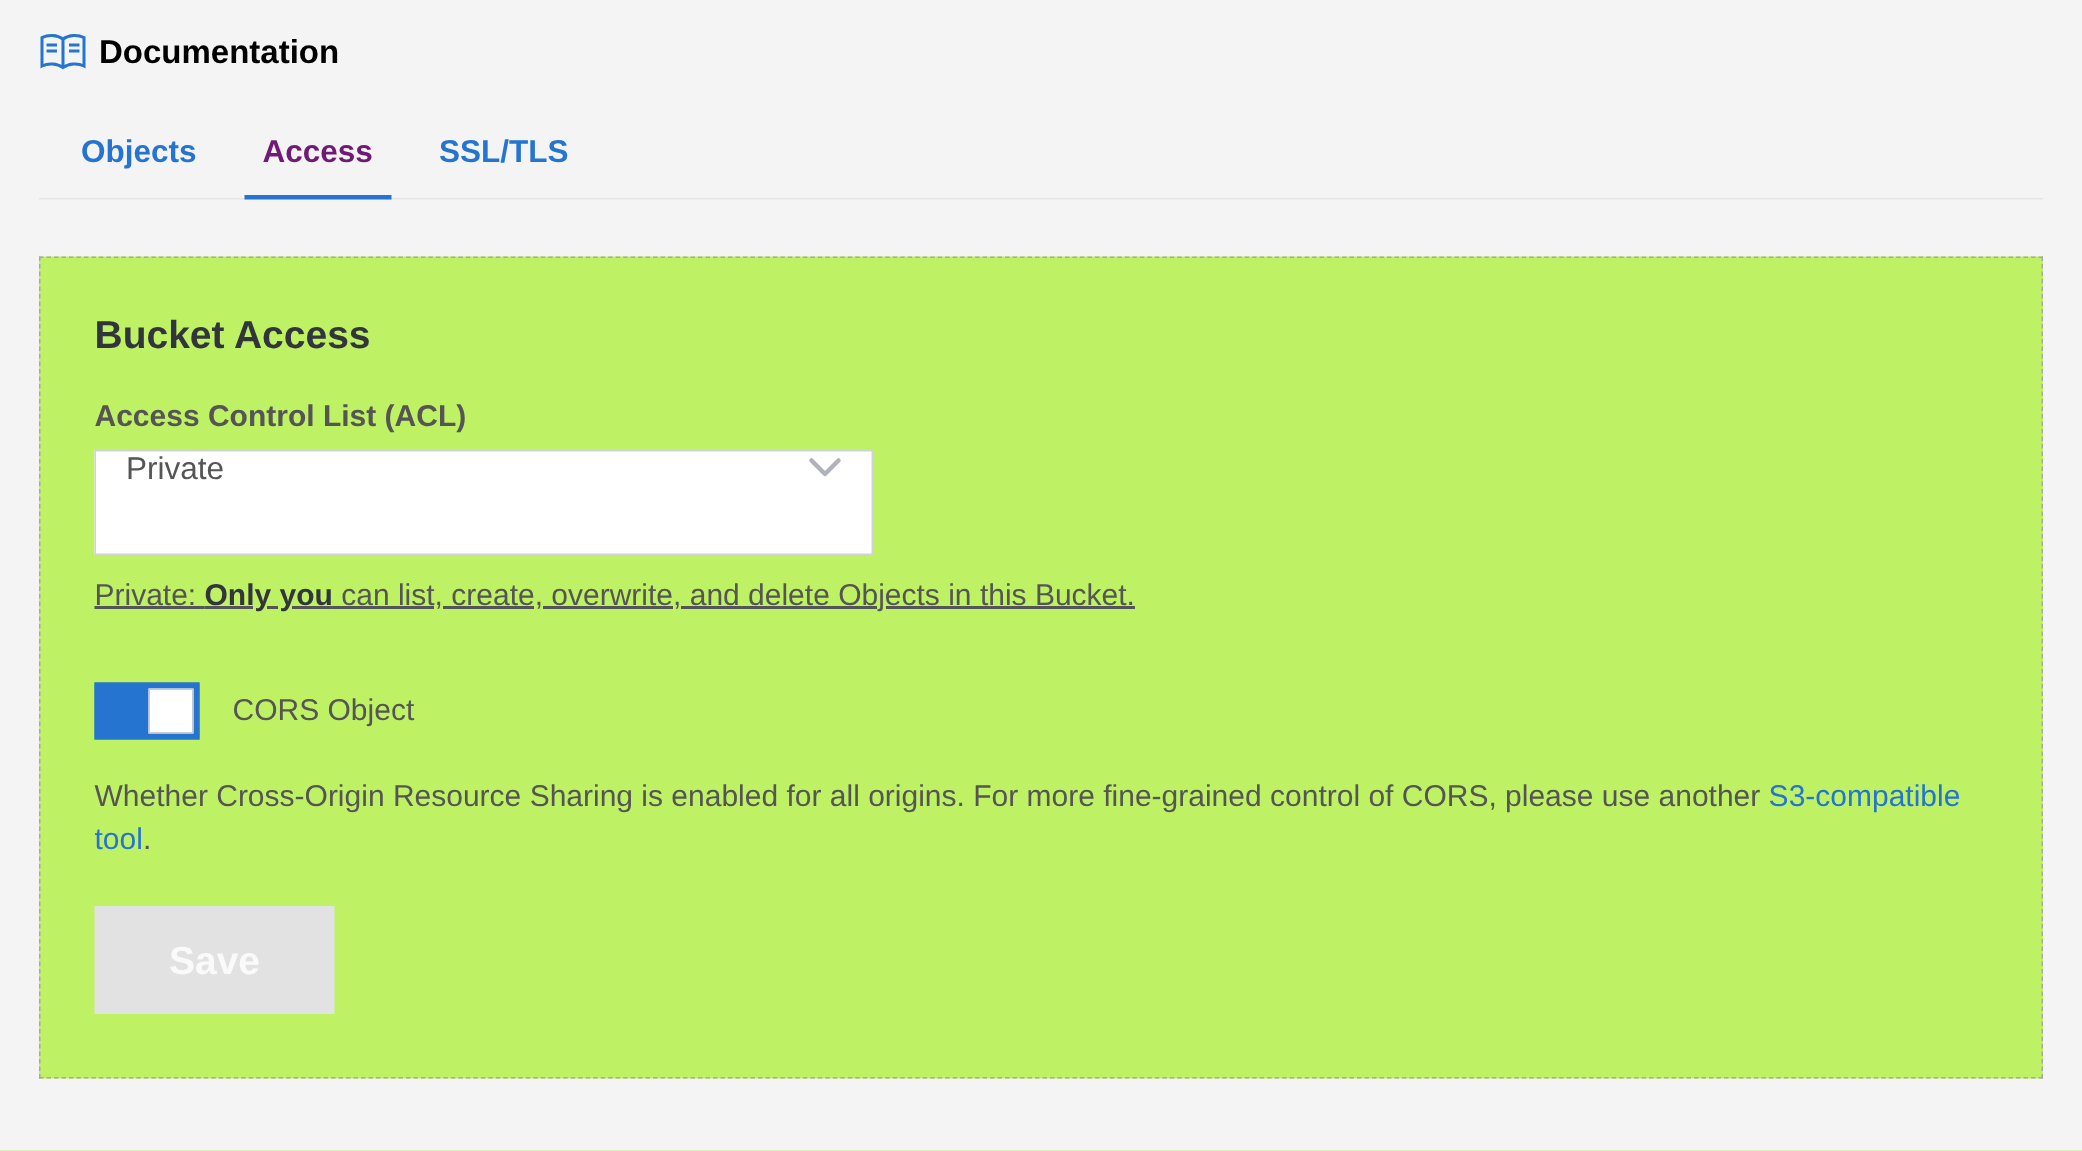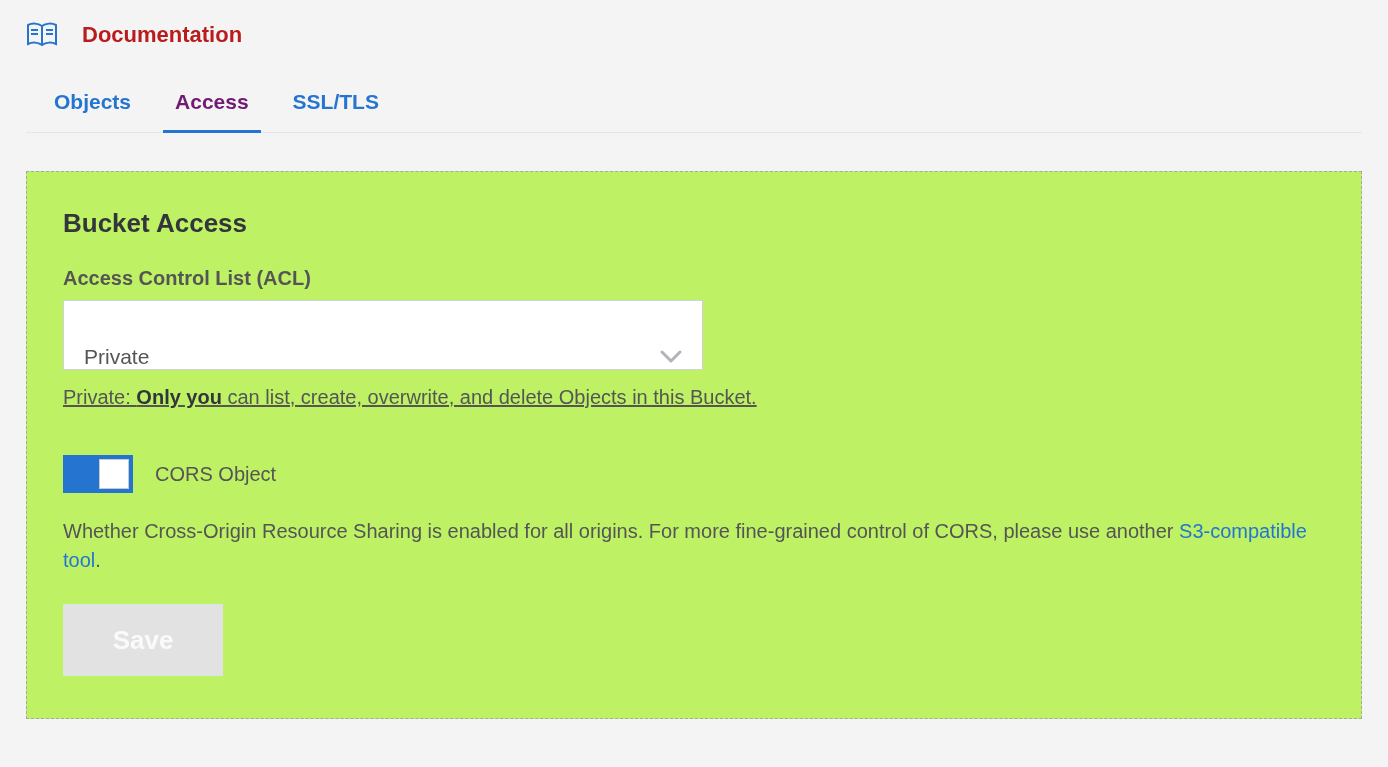--- a/index.html
+++ b/index.html
@@ -36,22 +36,22 @@
     color: #9aa0a6;
     font-weight: 400;
   }
   .breadcrumb .current {
     color: #32363c;
     font-weight: 600;
   }
   .doc-link {
     display: flex;
     align-items: center;
-    gap: 24px;
-    color: #b91c1c;
+    gap: 8px;
+    color: #000000;
     font-size: 22px;
     font-weight: 600;
     text-decoration: none;
   }
   .doc-link svg { display:block; }
 
   .tabs {
     display: flex;
     gap: 44px;
     border-bottom: 1px solid #e3e5e8;
@@ -89,25 +89,25 @@
     font-weight: 700;
     color: #32363c;
   }
   .field-label {
     font-size: 20px;
     font-weight: 700;
     color: #555;
     margin-bottom: 10px;
   }
   .select-wrap {
-    width: 640px;
+    width: 519px;
     border: 1px solid #cfd3d8;
     height: 70px;
     display: flex;
-    align-items: flex-end;
+    align-items: flex-start;
     justify-content: space-between;
     padding: 0 20px;
     font-size: 21px;
     color: #555;
     background: #fff;
     cursor: pointer;
   }
   .select-wrap .chev {
     color: #b0b4ba;
   }

